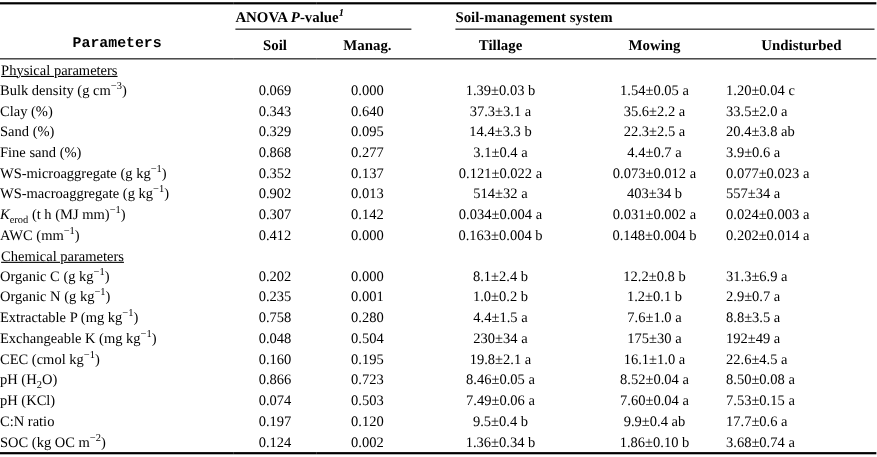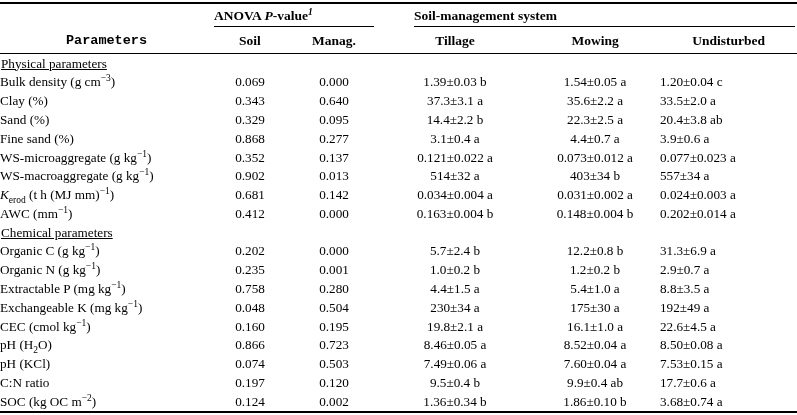--- a/index.html
+++ b/index.html
@@ -116,21 +116,21 @@
           <td class="center">0.343</td>
           <td class="center">0.640</td>
           <td class="center">37.3±3.1 a</td>
           <td class="center">35.6±2.2 a</td>
           <td class="right">33.5±2.0 a</td>
         </tr>
         <tr>
           <td class="param">Sand (%)</td>
           <td class="center">0.329</td>
           <td class="center">0.095</td>
-          <td class="center">14.4±2.2 b</td>
+          <td class="center">14.4±3.3 b</td>
           <td class="center">22.3±2.5 a</td>
           <td class="right">20.4±3.8 ab</td>
         </tr>
         <tr>
           <td class="param">Fine sand (%)</td>
           <td class="center">0.868</td>
           <td class="center">0.277</td>
           <td class="center">3.1±0.4 a</td>
           <td class="center">4.4±0.7 a</td>
           <td class="right">3.9±0.6 a</td>
@@ -146,59 +146,59 @@
         <tr>
           <td class="param">WS-macroaggregate (g kg<sup>−1</sup>)</td>
           <td class="center">0.902</td>
           <td class="center">0.013</td>
           <td class="center">514±32 a</td>
           <td class="center">403±34 b</td>
           <td class="right">557±34 a</td>
         </tr>
         <tr>
           <td class="param"><i>K</i><sub>erod</sub> (t h (MJ mm)<sup>−1</sup>)</td>
-          <td class="center">0.681</td>
+          <td class="center">0.307</td>
           <td class="center">0.142</td>
           <td class="center">0.034±0.004 a</td>
           <td class="center">0.031±0.002 a</td>
           <td class="right">0.024±0.003 a</td>
         </tr>
         <tr>
           <td class="param">AWC (mm<sup>−1</sup>)</td>
           <td class="center">0.412</td>
           <td class="center">0.000</td>
           <td class="center">0.163±0.004 b</td>
           <td class="center">0.148±0.004 b</td>
           <td class="right">0.202±0.014 a</td>
         </tr>
         <tr>
           <td colspan="6" class="section-title">Chemical parameters</td>
         </tr>
         <tr>
           <td class="param">Organic C (g kg<sup>−1</sup>)</td>
           <td class="center">0.202</td>
           <td class="center">0.000</td>
-          <td class="center">5.7±2.4 b</td>
+          <td class="center">8.1±2.4 b</td>
           <td class="center">12.2±0.8 b</td>
           <td class="right">31.3±6.9 a</td>
         </tr>
         <tr>
           <td class="param">Organic N (g kg<sup>−1</sup>)</td>
           <td class="center">0.235</td>
           <td class="center">0.001</td>
           <td class="center">1.0±0.2 b</td>
-          <td class="center">1.2±0.2 b</td>
+          <td class="center">1.2±0.1 b</td>
           <td class="right">2.9±0.7 a</td>
         </tr>
         <tr>
           <td class="param">Extractable P (mg kg<sup>−1</sup>)</td>
           <td class="center">0.758</td>
           <td class="center">0.280</td>
           <td class="center">4.4±1.5 a</td>
-          <td class="center">5.4±1.0 a</td>
+          <td class="center">7.6±1.0 a</td>
           <td class="right">8.8±3.5 a</td>
         </tr>
         <tr>
           <td class="param">Exchangeable K (mg kg<sup>−1</sup>)</td>
           <td class="center">0.048</td>
           <td class="center">0.504</td>
           <td class="center">230±34 a</td>
           <td class="center">175±30 a</td>
           <td class="right">192±49 a</td>
         </tr>

